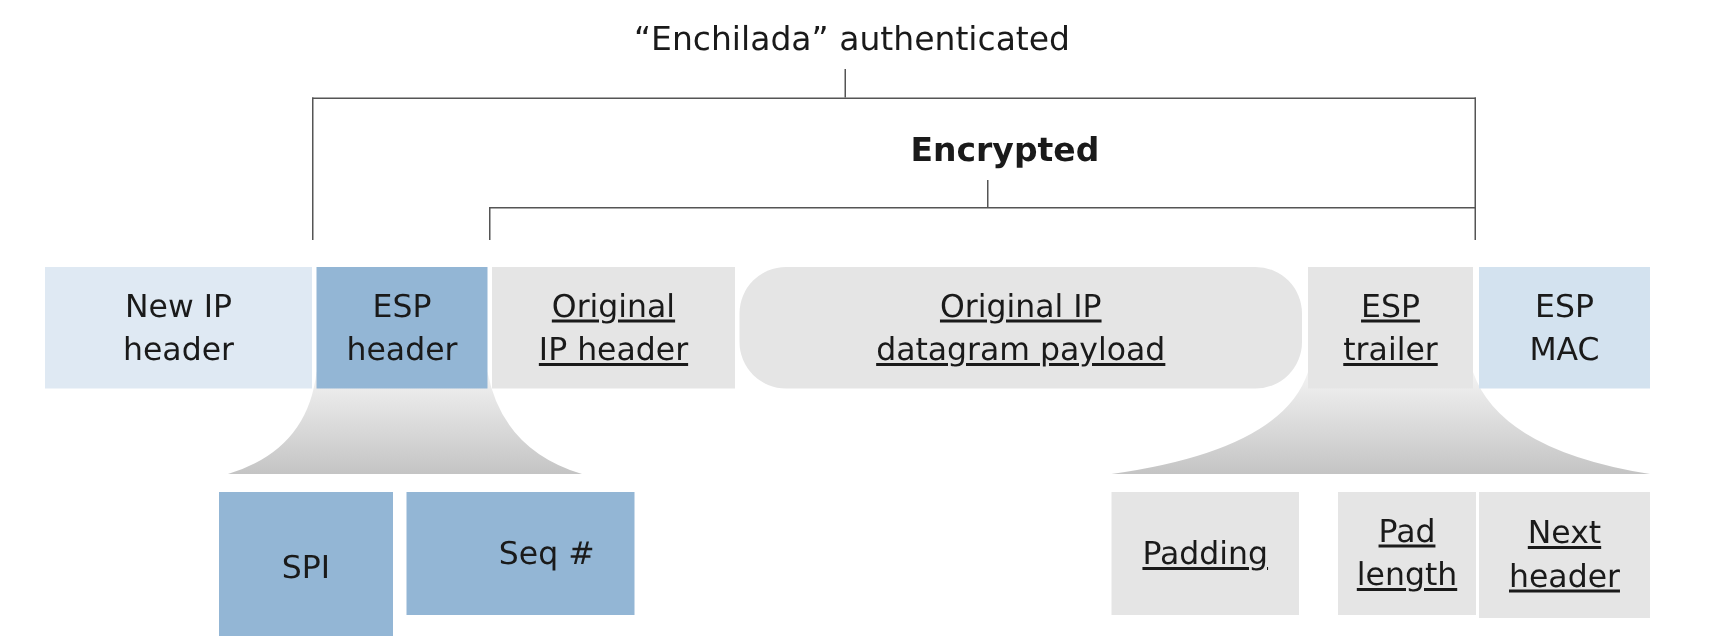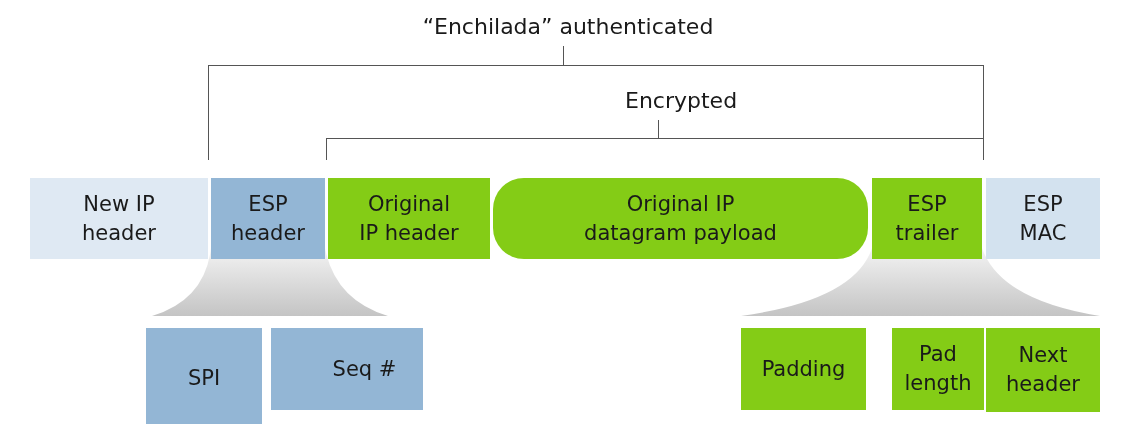--- a/index.html
+++ b/index.html
@@ -4,21 +4,21 @@
 <style>
   html, body { margin:0; padding:0; background:#ffffff; }
   body { width:1144px; height:424px; position:relative; overflow:hidden;
          font-family:"DejaVu Sans", sans-serif; color:#1a1a1a; }
   .lbl { position:absolute; font-size:22px; white-space:nowrap; }
   .line { position:absolute; background:#555; }
   .blk { position:absolute; display:flex; align-items:center; justify-content:center;
          text-align:center; font-size:21px; line-height:29px;margin-top:12px; }
   .c-light { background:#dfe9f3; }
   .c-dark  { background:#93b6d5; }
-  .c-mid   { background:#84cc16; }
+  .c-mid   { background:#e5e5e5;text-decoration:underline; }
   .c-pale  { background:#d3e2ef; }
   svg.fan { position:absolute; left:0; top:0; }
 </style>
 </head>
 <body>
 
 <svg class="fan" width="1144" height="424">
   <defs>
     <linearGradient id="g1" x1="0" y1="0" x2="0" y2="1">
       <stop offset="0" stop-color="#f3f3f3"></stop>
@@ -28,21 +28,21 @@
   <path d="M211,248 L325,248 Q335,300 388,316 L152,316 Q205,300 211,248 Z" fill="url(#g1)"></path>
   <path d="M872,248 L982,248 Q1000,300 1100,316 L741,316 Q855,300 872,248 Z" fill="url(#g1)"></path>
 </svg>
 
 <div class="lbl" style="left:0;width:1144px;text-align:center;top:14px;left:-4px;">“Enchilada” authenticated</div>
 <div class="line" style="left:563px;top:46px;width:1px;height:19px;"></div>
 <div class="line" style="left:208px;top:65px;width:776px;height:1px;"></div>
 <div class="line" style="left:208px;top:65px;width:1px;height:95px;"></div>
 <div class="line" style="left:983px;top:65px;width:1px;height:95px;"></div>
 
-<div class="lbl" style="left:625px;top:88px;">Encrypted</div>
+<div class="lbl" style="left:607px;top:88px;font-weight:bold;">Encrypted</div>
 <div class="line" style="left:658px;top:120px;width:1px;height:18px;"></div>
 <div class="line" style="left:326px;top:138px;width:658px;height:1px;"></div>
 <div class="line" style="left:326px;top:138px;width:1px;height:22px;"></div>
 
 <div class="blk c-light" style="left:30px;top:166px;width:178px;height:81px;">
     <span style="white-space:pre">New IP
 header</span>
   </div>
 <div class="blk c-dark" style="left:211px;top:166px;width:114px;height:81px;">
     <span style="white-space:pre">ESP

